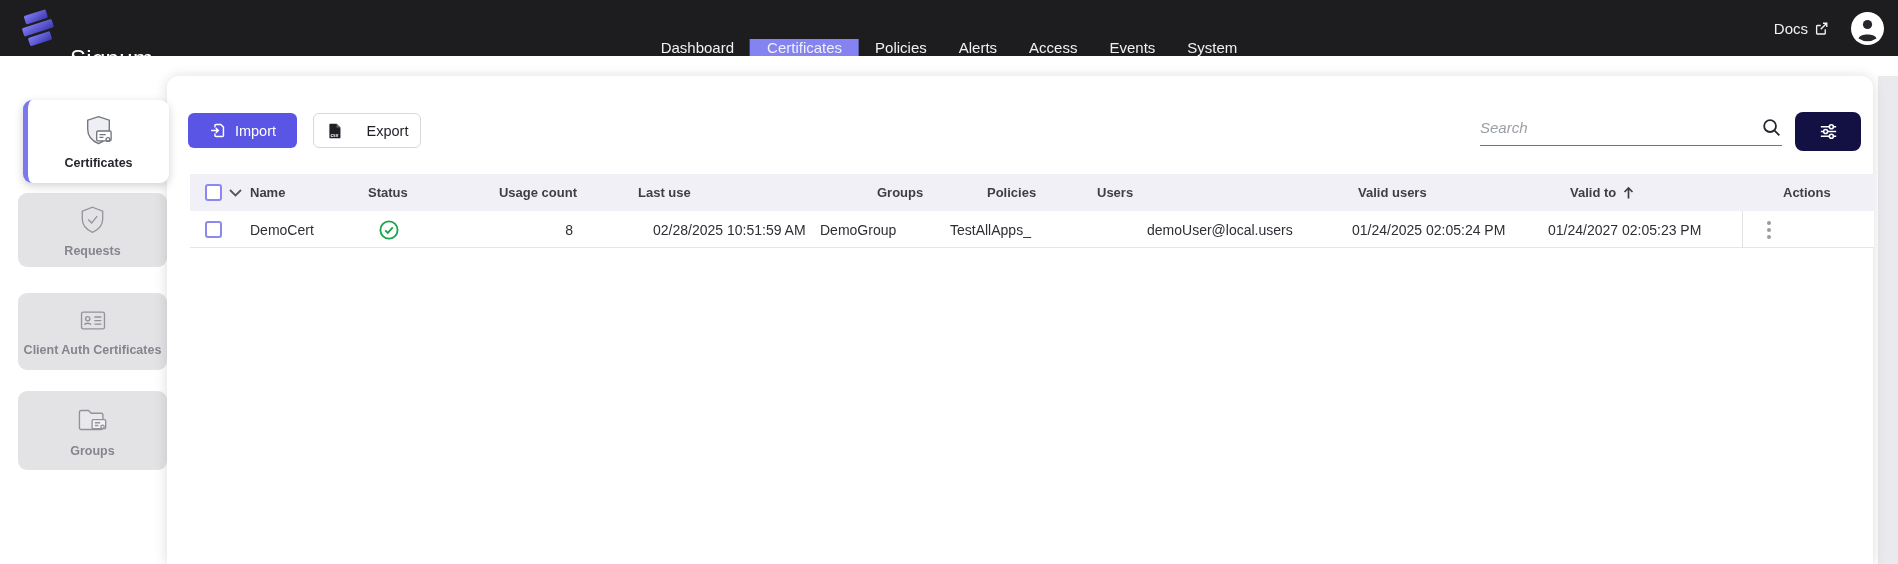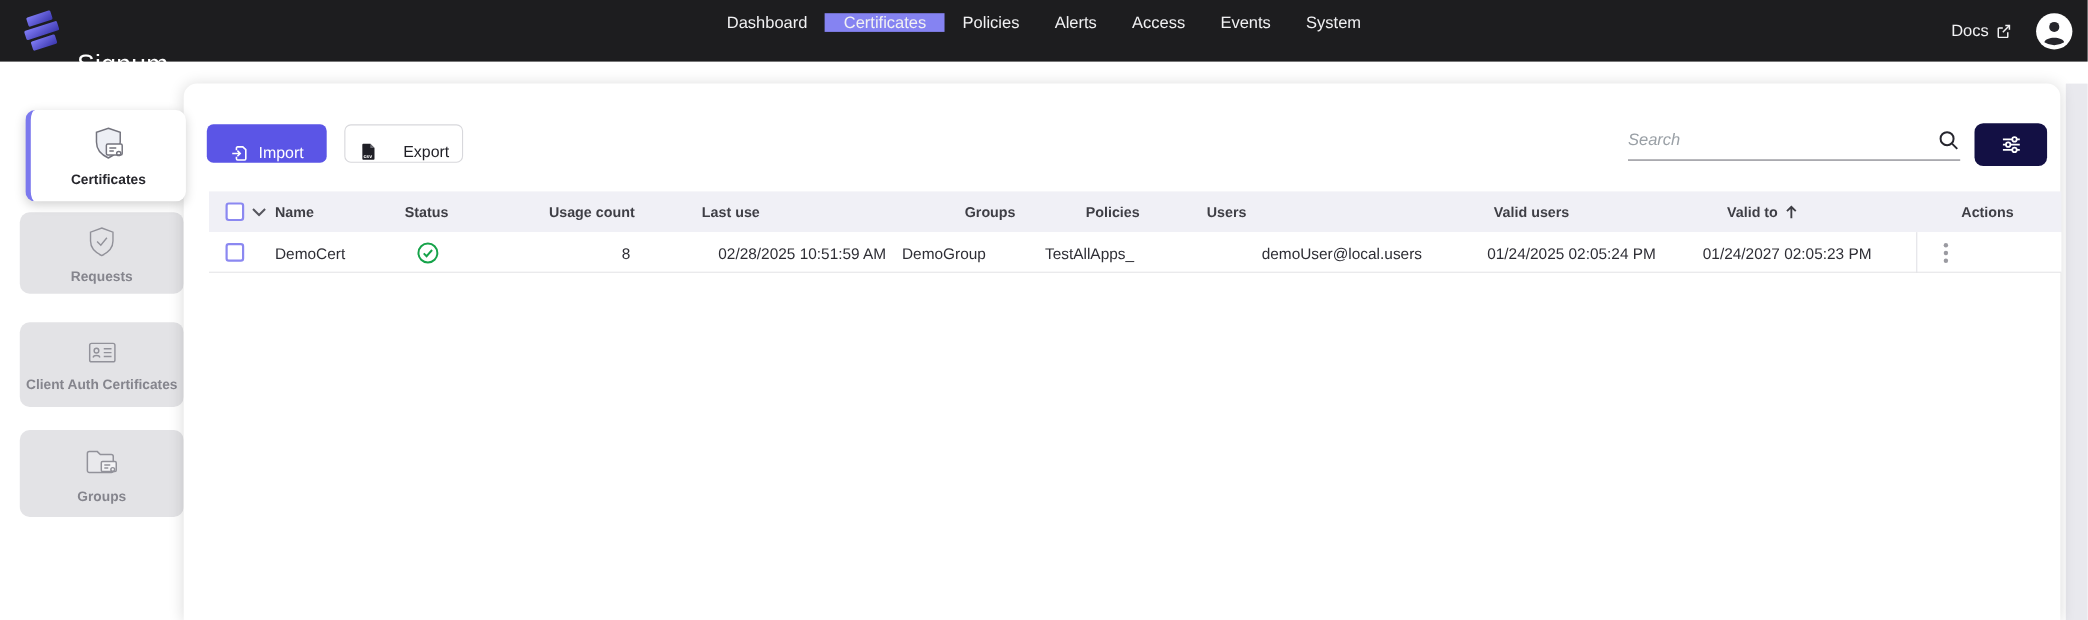--- a/index.html
+++ b/index.html
@@ -7,22 +7,22 @@
               font-family:"Liberation Sans", sans-serif; }
   .app { position:relative; width:1898px; height:564px; }
 
   
   .navbar { position:absolute; left:0; top:0; width:1898px; height:56px;
             background:#1d1d1f; display:flex; align-items:center; z-index:20; }
   .brand { display:flex; align-items:center; gap:10px; padding-left:16px; }
   .brand-text { display:flex; flex-direction:column; line-height:1; }
   .brand-company { color:#e8e8ea; font-size:9px; letter-spacing:.4px; margin-bottom:12px; }
   .brand-product { color:#ffffff; font-size:24px; font-weight:400; letter-spacing:.3px;margin-top:40px; }
-  .nav-links { position:absolute; left:50%; top:12px; transform:translateX(-50%);
-               height:56px; display:flex; align-items:flex-start; }
+  .nav-links { position:absolute; left:50%; top:0; transform:translateX(-50%);
+               height:56px; display:flex; align-items:flex-end; }
   .nav-item { display:flex; align-items:center; padding:0 16px; color:#f1f1f3;
               font-size:15px; cursor:pointer; text-decoration:none; }
   .nav-item.active { background:#8583f2; padding:0 17px; }
   .nav-right { position:absolute; right:14px; top:0; height:56px;
                display:flex; align-items:center; gap:22px; }
   .docs-link { display:flex; align-items:center; gap:6px; color:#f1f1f3;
                font-size:15px; cursor:pointer; text-decoration:none; }
   .avatar { width:33px; height:33px; border-radius:50%; background:#ffffff;
             display:flex; align-items:center; justify-content:center; cursor:pointer; }
 
@@ -44,21 +44,21 @@
                        box-shadow:0 3px 10px rgba(0,0,0,.18); z-index:6; }
   .card-certificates .lbl { color:#26262c; }
   .card-gray { left:18px; width:149px; background:#e3e3e6; z-index:2; }
   .card-gray .lbl { color:#85858d; }
   .card-requests { top:193px; height:74px; }
   .card-clientauth { top:293px; height:77px; }
   .card-groups { top:391px; height:79px; }
 
   
   .btn { position:absolute; top:113px; height:35px; border-radius:6px; border:none;
-         display:flex; align-items:flex-end; justify-content:center; gap:9px;
+         display:flex; align-items:center; justify-content:center; gap:9px;
          font-size:14.5px; font-family:inherit; cursor:pointer; }
   .btn-import { left:188px; width:109px; background:#5b55e6; color:#ffffff; }
   .btn-export { left:313px; width:108px; background:#ffffff; color:#1f1f26;
                 border:1px solid #d8d8dc;gap:24px; }
   .search-wrap { position:absolute; left:1480px; top:110px; width:302px; height:36px;
                  border-bottom:1px solid #73737b; display:flex; align-items:center; }
   .search-input { flex:1; border:none; outline:none; font-size:15px; color:#a16207;
                   font-family:inherit; background:transparent;font-style:italic; }
   .search-input::placeholder { color:#9aa0a6; }
   .btn-filter { position:absolute; left:1795px; top:112px; width:66px; height:39px;

